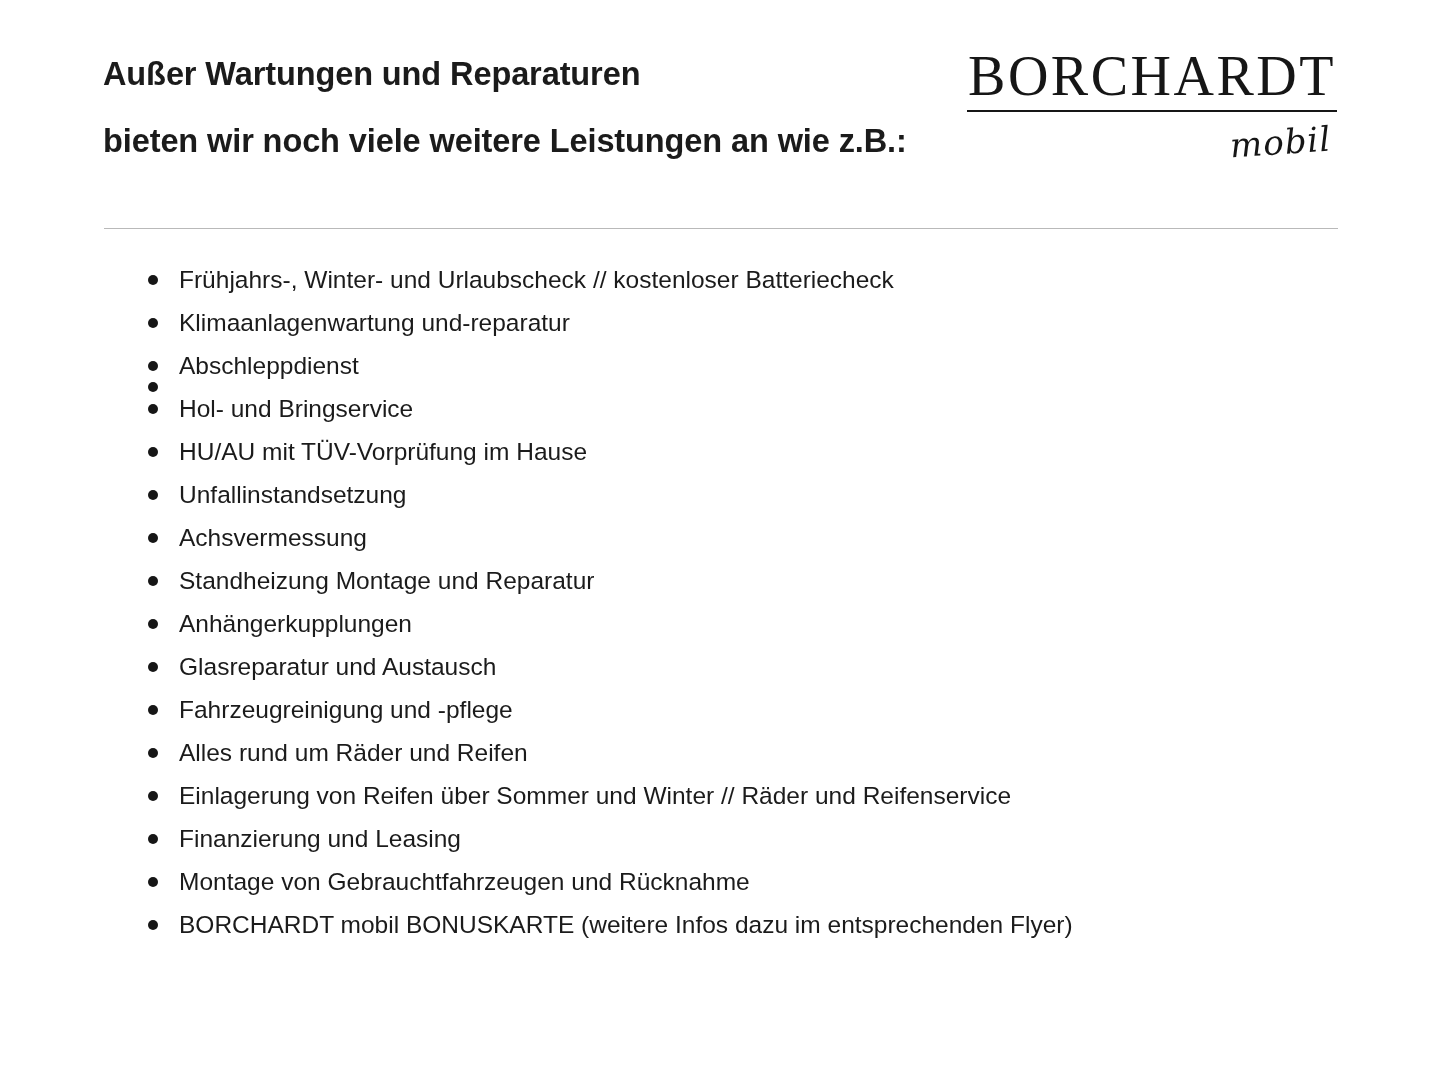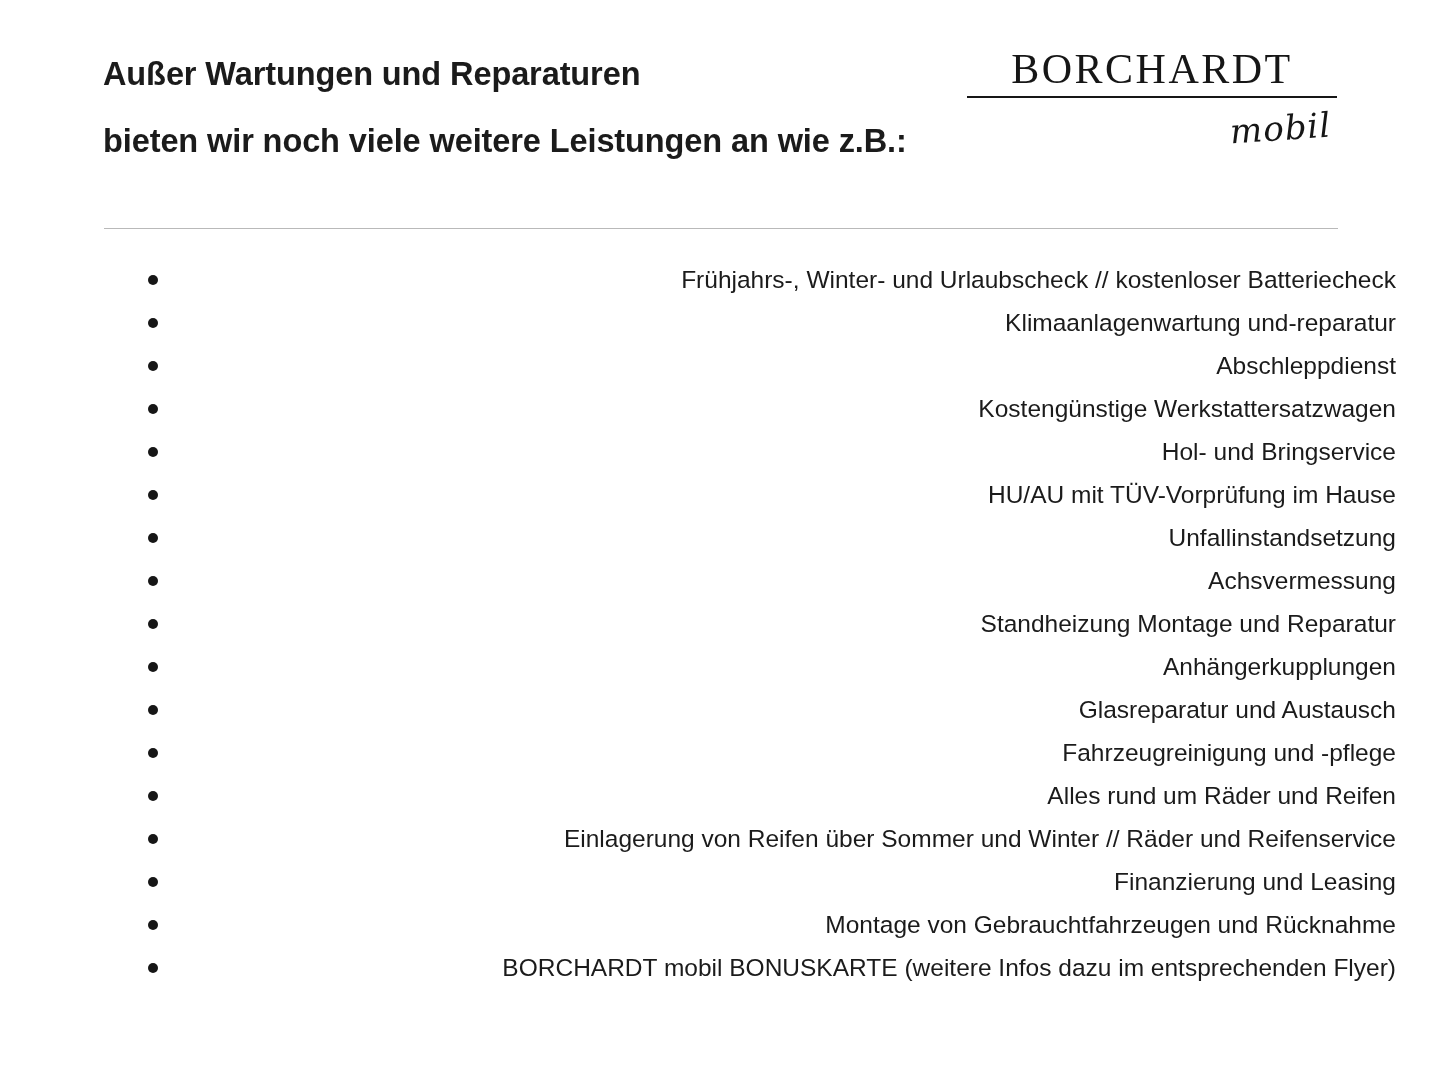--- a/index.html
+++ b/index.html
@@ -47,21 +47,21 @@
   
   .logo {
     position: absolute;
     top: 48px;
     right: 103px;
     width: 370px;
     text-align: center;
   }
   .logo-wordmark {
     font-family: "Liberation Serif", serif;
-    font-size: 42px;
+    font-size: 56px;
     letter-spacing: 2.5px;
     color: #161616;
     line-height: 1;
     white-space: nowrap;
   }
   .logo-rule {
     margin-top: 6px;
     height: 2px;
     background: #161616;
     width: 100%;
@@ -100,21 +100,20 @@
     margin: 0;
     padding: 0;
   }
   .service-item {
     position: relative;
     padding-left: 33px;
     font-size: 24.5px;
     line-height: 43px;
     color: #1b1b1b;
     white-space: nowrap;
-    text-align: right;
   }
   .service-item .bullet {
     position: absolute;
     left: 2px;
     top: 50%;
     margin-top: -5px;
     width: 10px;
     height: 10px;
     border-radius: 50%;
     background: #161616;
@@ -147,21 +146,20 @@
     <li class="service-item">
       <span class="bullet"></span>
       <span>Klimaanlagenwartung und-reparatur</span>
     </li>
     <li class="service-item">
       <span class="bullet"></span>
       <span>Abschleppdienst</span>
     </li>
     <li class="service-item">
       <span class="bullet"></span>
-      <span>Kostengünstige Werkstattersatzwagen</span>
     </li>
     <li class="service-item">
       <span class="bullet"></span>
       <span>Hol- und Bringservice</span>
     </li>
     <li class="service-item">
       <span class="bullet"></span>
       <span>HU/AU mit TÜV-Vorprüfung im Hause</span>
     </li>
     <li class="service-item">

